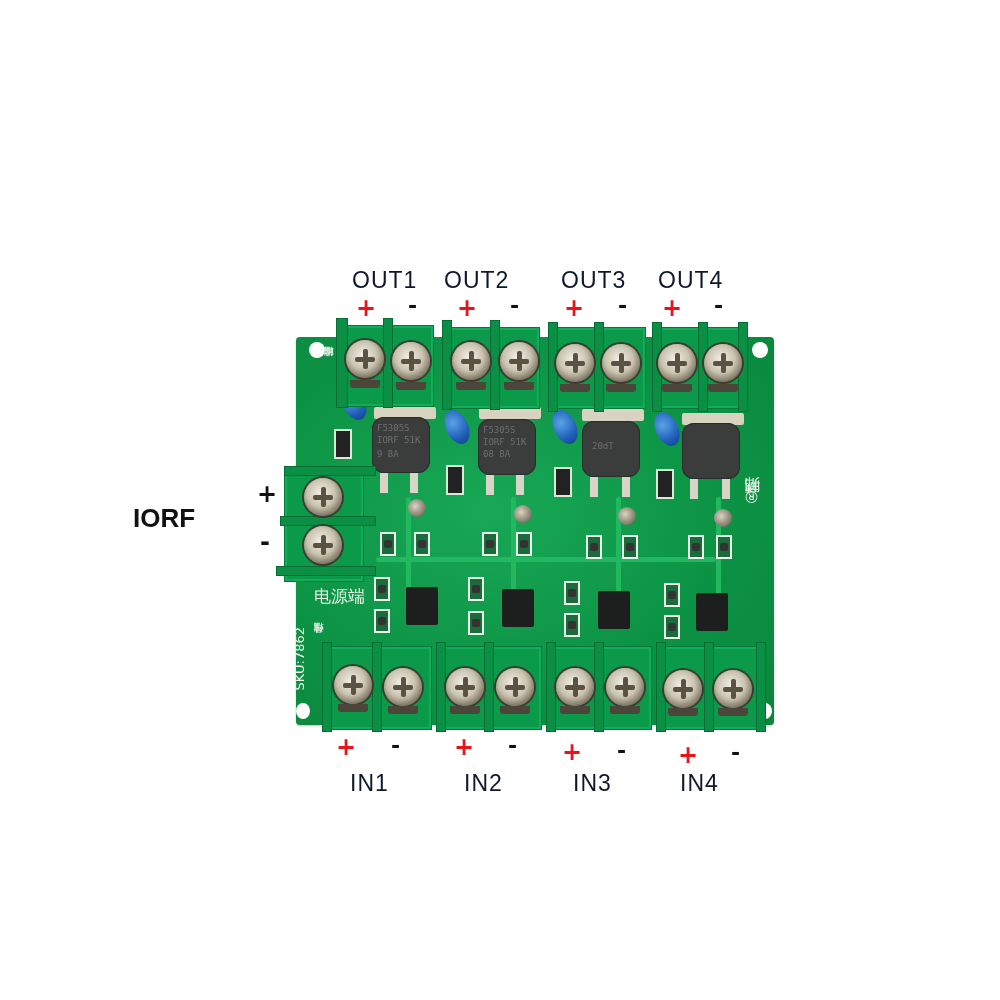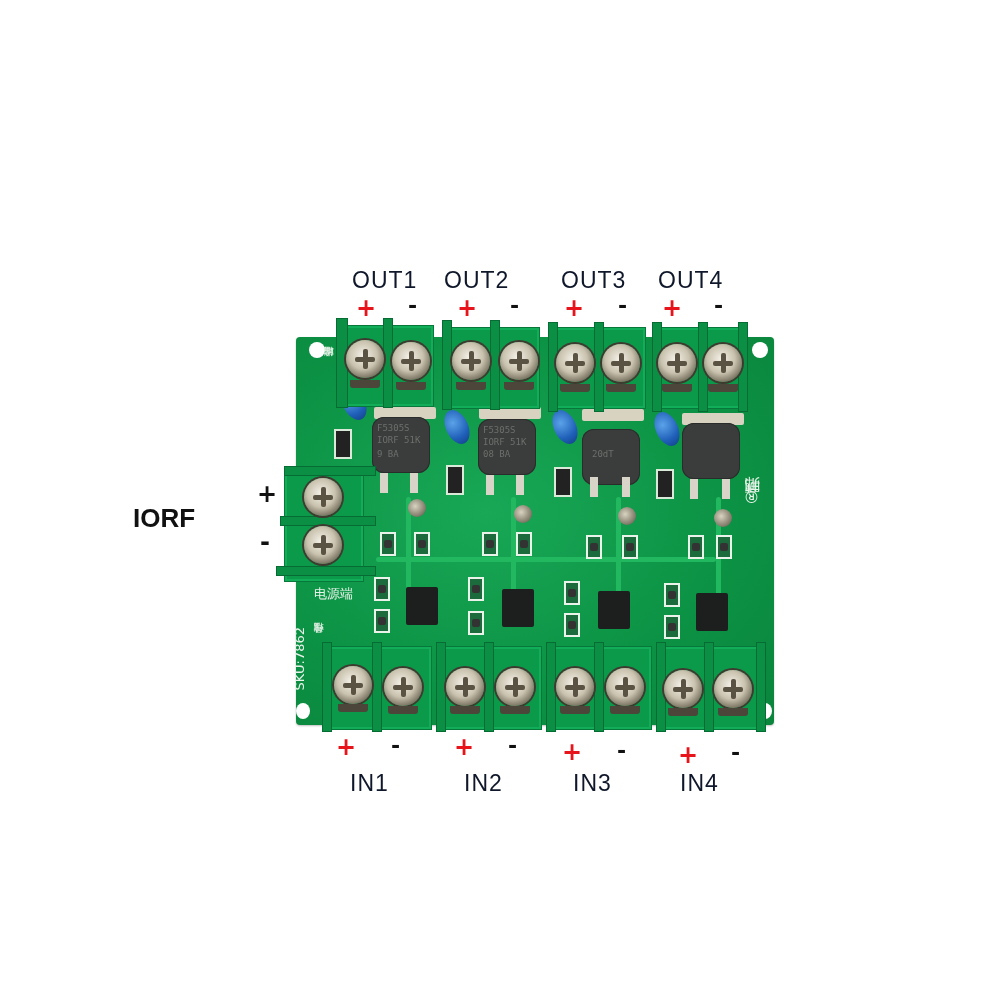--- a/index.html
+++ b/index.html
@@ -62,21 +62,21 @@
 
 <div class="pcb">
   <div class="hole" style="left:13px;top:5px;"></div>
   <div class="hole" style="left:456px;top:5px;"></div>
   <div class="hole" style="left:0px;top:366px;width:14px;"></div>
   <div class="hole" style="left:462px;top:366px;width:14px;"></div>
 
   <div class="silk" style="left:26px;top:28px;writing-mode:vertical-rl;transform:rotate(180deg);font-size:10px;">输出端</div>
   <div class="silk" style="left:-4px;top:290px;writing-mode:vertical-rl;transform:rotate(180deg);font-size:13px;">SKU:7862</div>
   <div class="silk" style="left:16px;top:304px;writing-mode:vertical-rl;transform:rotate(180deg);font-size:10px;">信号端</div>
-  <div class="silk" style="left:18px;top:248px;font-size:13px;">电源端</div>
+  <div class="silk" style="left:18px;top:248px;font-size:17px;">电源端</div>
   <div class="silk" style="left:446px;top:150px;writing-mode:vertical-rl;transform:rotate(180deg);font-size:16px;">晒邦®</div>
 
   <div class="trace" style="left:80px;top:220px;width:340px;height:5px;"></div>
   <div class="trace" style="left:110px;top:160px;width:5px;height:100px;"></div>
   <div class="trace" style="left:215px;top:160px;width:5px;height:100px;"></div>
   <div class="trace" style="left:320px;top:160px;width:5px;height:100px;"></div>
   <div class="trace" style="left:420px;top:160px;width:5px;height:100px;"></div>
 
   <div class="cap" style="left:47px;top:48px;"></div>
   <div class="cap" style="left:150px;top:72px;"></div>
@@ -100,21 +100,21 @@
   <div class="tab" style="left:183px;top:70px;width:62px;"></div>
   <div class="mosfet" style="left:182px;top:82px;">
     <div class="mtext" style="left:5px;top:6px;">F5305S</div>
     <div class="mtext" style="left:5px;top:18px;">IORF 51K</div>
     <div class="mtext" style="left:5px;top:30px;">08  BA</div>
   </div>
   <div class="leg" style="left:190px;top:138px;"></div>
     <div class="leg" style="left:220px;top:138px;"></div>
 
   <div class="tab" style="left:286px;top:72px;width:62px;"></div>
-  <div class="mosfet" style="left:286px;top:92px;">
+  <div class="mosfet" style="left:286px;top:84px;">
     <div class="mtext" style="left:10px;top:20px;">20dT</div>
   </div>
   <div class="leg" style="left:294px;top:140px;"></div>
     <div class="leg" style="left:326px;top:140px;"></div>
 
   <div class="tab" style="left:386px;top:76px;width:62px;"></div>
   <div class="mosfet" style="left:386px;top:86px;"></div>
   <div class="leg" style="left:394px;top:142px;"></div>
     <div class="leg" style="left:426px;top:142px;"></div>
 

